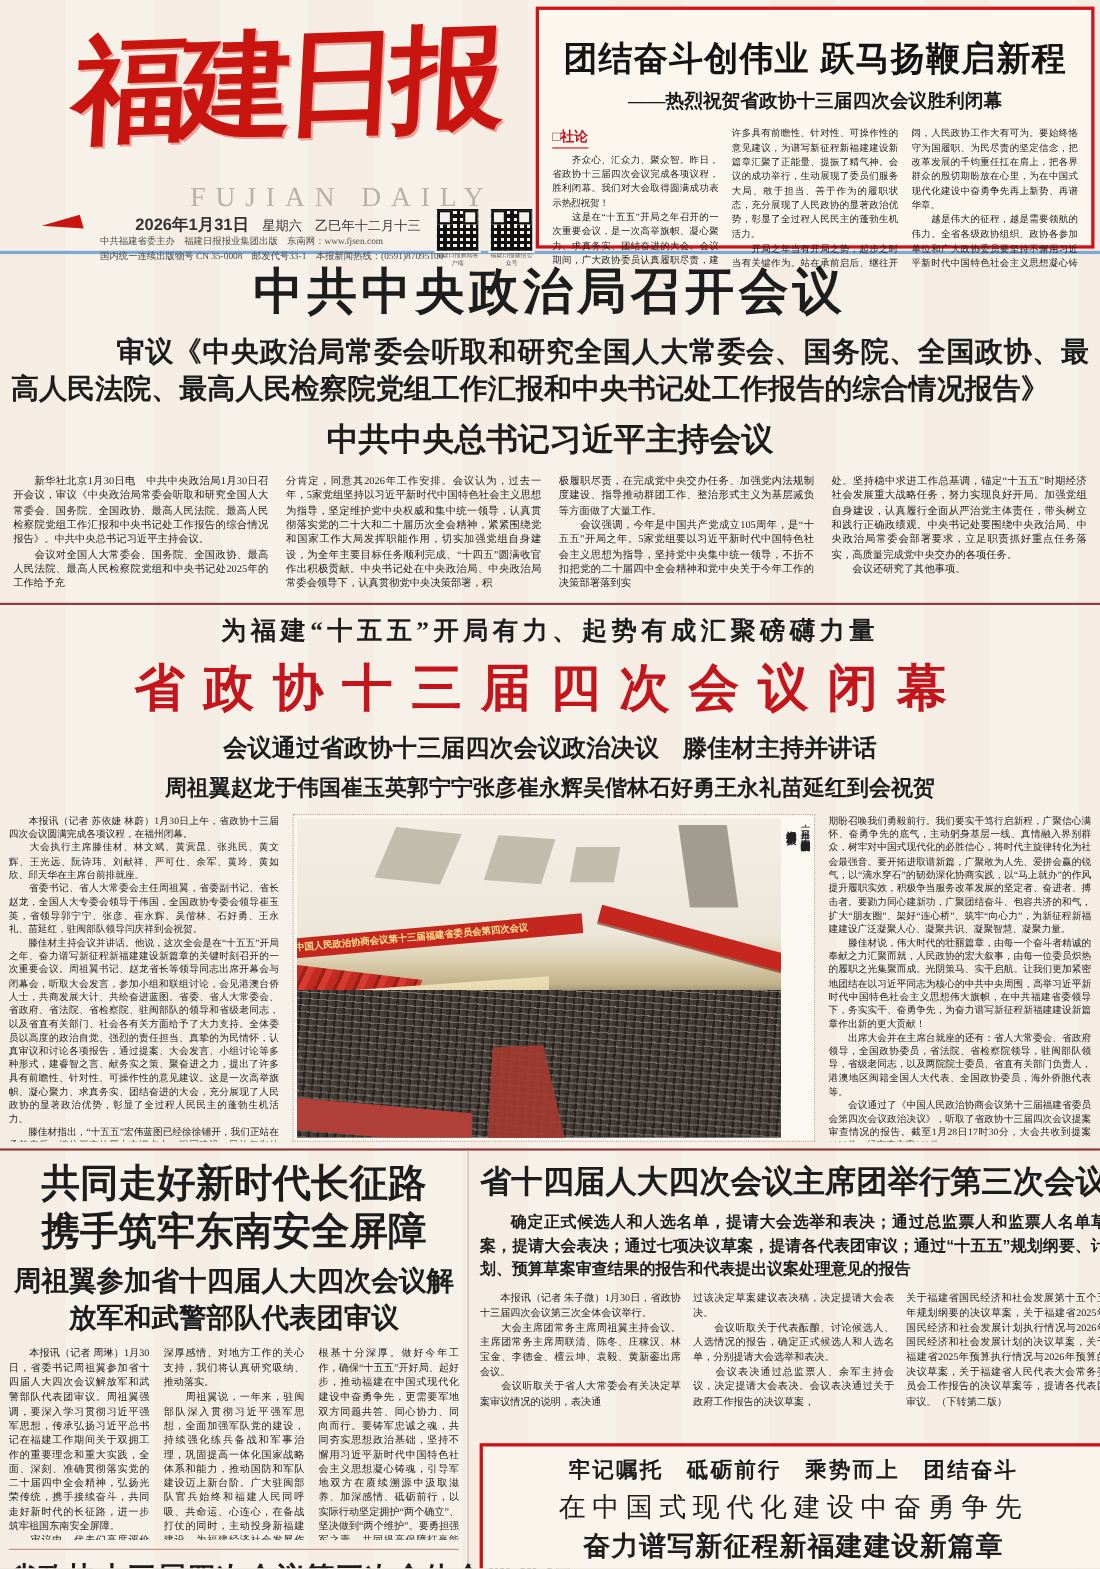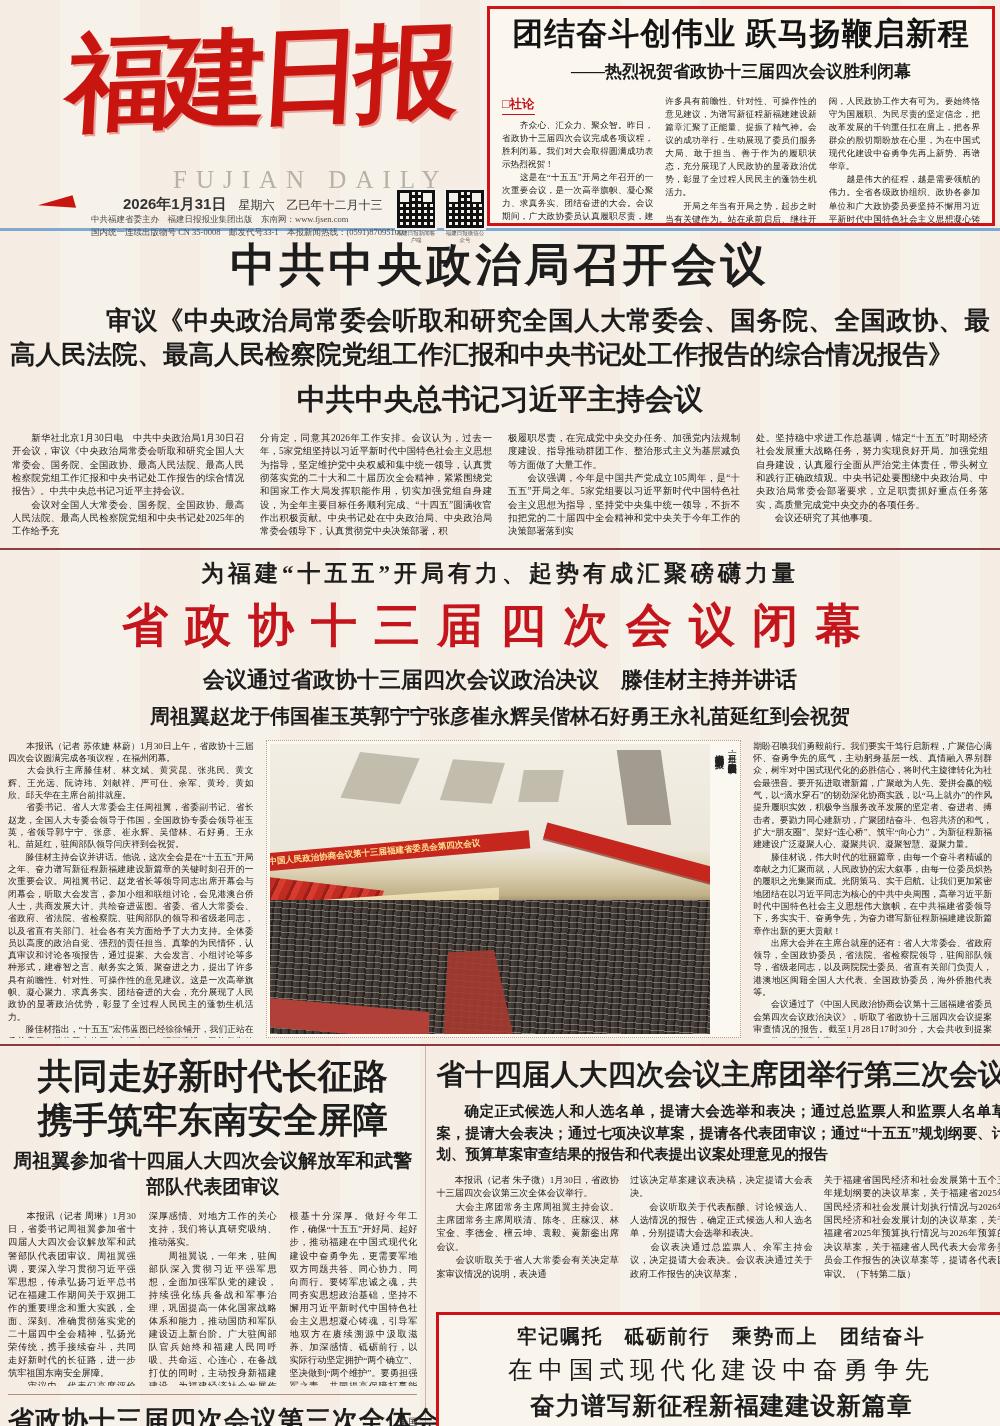--- a/index.html
+++ b/index.html
@@ -25,21 +25,21 @@
   .qrbox{width:40px;text-align:center;}
   .qr{width:38px;height:38px;margin:0 auto;background:
       repeating-linear-gradient(0deg,#111 0 3px,transparent 3px 6px),
       repeating-linear-gradient(90deg,#111 0 3px,#f4f1ea 3px 6px);
       outline:2px solid #f4f1ea;position:relative;}
   .qr:before,.qr:after{content:"";position:absolute;width:9px;height:9px;border:2px solid #111;background:#f4f1ea;}
   .qr:before{left:1px;top:1px;} .qr:after{right:1px;top:1px;}
   .qr-label{font-size:5.5px;color:#555;margin-top:2px;line-height:1.2;}
 
   
-  .editorial{flex:1;border:3px solid #d01318;background:#fbf7ef;padding:4px 12px 6px;box-sizing:border-box;}
+  .editorial{flex:1;border:3px solid #d01318;background:#fbf7ef;padding:24px 12px 6px;box-sizing:border-box;}
   .ed-title{font-size:31px;font-weight:bold;text-align:center;letter-spacing:1px;color:#141414;}
   .ed-sub{font-family:"Liberation Serif",serif;font-weight:bold;font-size:17px;text-align:center;margin-top:5px;color:#1a1a1a;}
   .ed-body{display:flex;gap:12px;margin-top:12px;height:128px;}
   .ed-col{flex:1;font-size:8.6px;line-height:1.52;}
   .ed-tag{color:#c4121a;font-weight:bold;font-size:12.5px;border-bottom:1px solid #c4121a;display:inline-block;margin-bottom:4px;font-family:"Liberation Sans",sans-serif;}
 
   .rule-blue{height:3px;background:#7fa8d2;margin-top:2px;}
 
   
   .politburo{padding:4px 10px 6px;border-bottom:2px solid #8a4040;}
@@ -81,21 +81,21 @@
   .aisle{position:absolute;bottom:-6%;left:40%;width:13%;height:42%;background:#a43a30;transform:perspective(160px) rotateX(38deg) rotate(-4deg);opacity:.9;}
   .carpet{position:absolute;bottom:0;left:0;width:36%;height:10%;background:#b04038;transform:skewY(5deg);}
   .photo-caption{width:24px;writing-mode:vertical-rl;font-size:9px;line-height:1.25;color:#222;
     display:flex;flex-direction:column;justify-content:space-between;padding:4px 0;font-family:"Liberation Serif",serif;}
   .photo-credit{writing-mode:vertical-rl;font-weight:bold;}
 
   
   .bottom{display:flex;}
   .bottom-left{width:590px;padding:8px 8px 0;box-sizing:border-box;border-right:1px solid #c9b4a8;}
   .army-h1{font-size:35px;font-weight:bold;text-align:center;line-height:1.25;}
-  .army-sub{font-size:19px;font-weight:bold;text-align:center;margin-top:7px;}
+  .army-sub{font-size:25px;font-weight:bold;text-align:center;margin-top:7px;}
   .army-body{display:flex;gap:13px;margin-top:10px;height:176px;}
   .army-col{flex:1;font-size:9.2px;line-height:1.42;}
   .plenary{border-top:1px solid #b98b7d;margin-top:8px;padding-top:8px;display:flex;gap:13px;height:116px;}
   .plenary-left{width:378px;}
   .pl-h1{font-size:26px;font-weight:bold;letter-spacing:1px;white-space:nowrap;}
   .pl-col3{flex:1;font-size:9.2px;line-height:1.4;height:108px;}
 
   .bottom-right{flex:1;padding:10px 8px 0 10px;box-sizing:border-box;}
   .pr-h1{font-size:28.5px;font-weight:bold;text-align:center;white-space:nowrap;}
   .pr-sub{font-size:14.5px;font-weight:bold;line-height:1.5;margin-top:7px;text-align:justify;text-indent:28px;}

